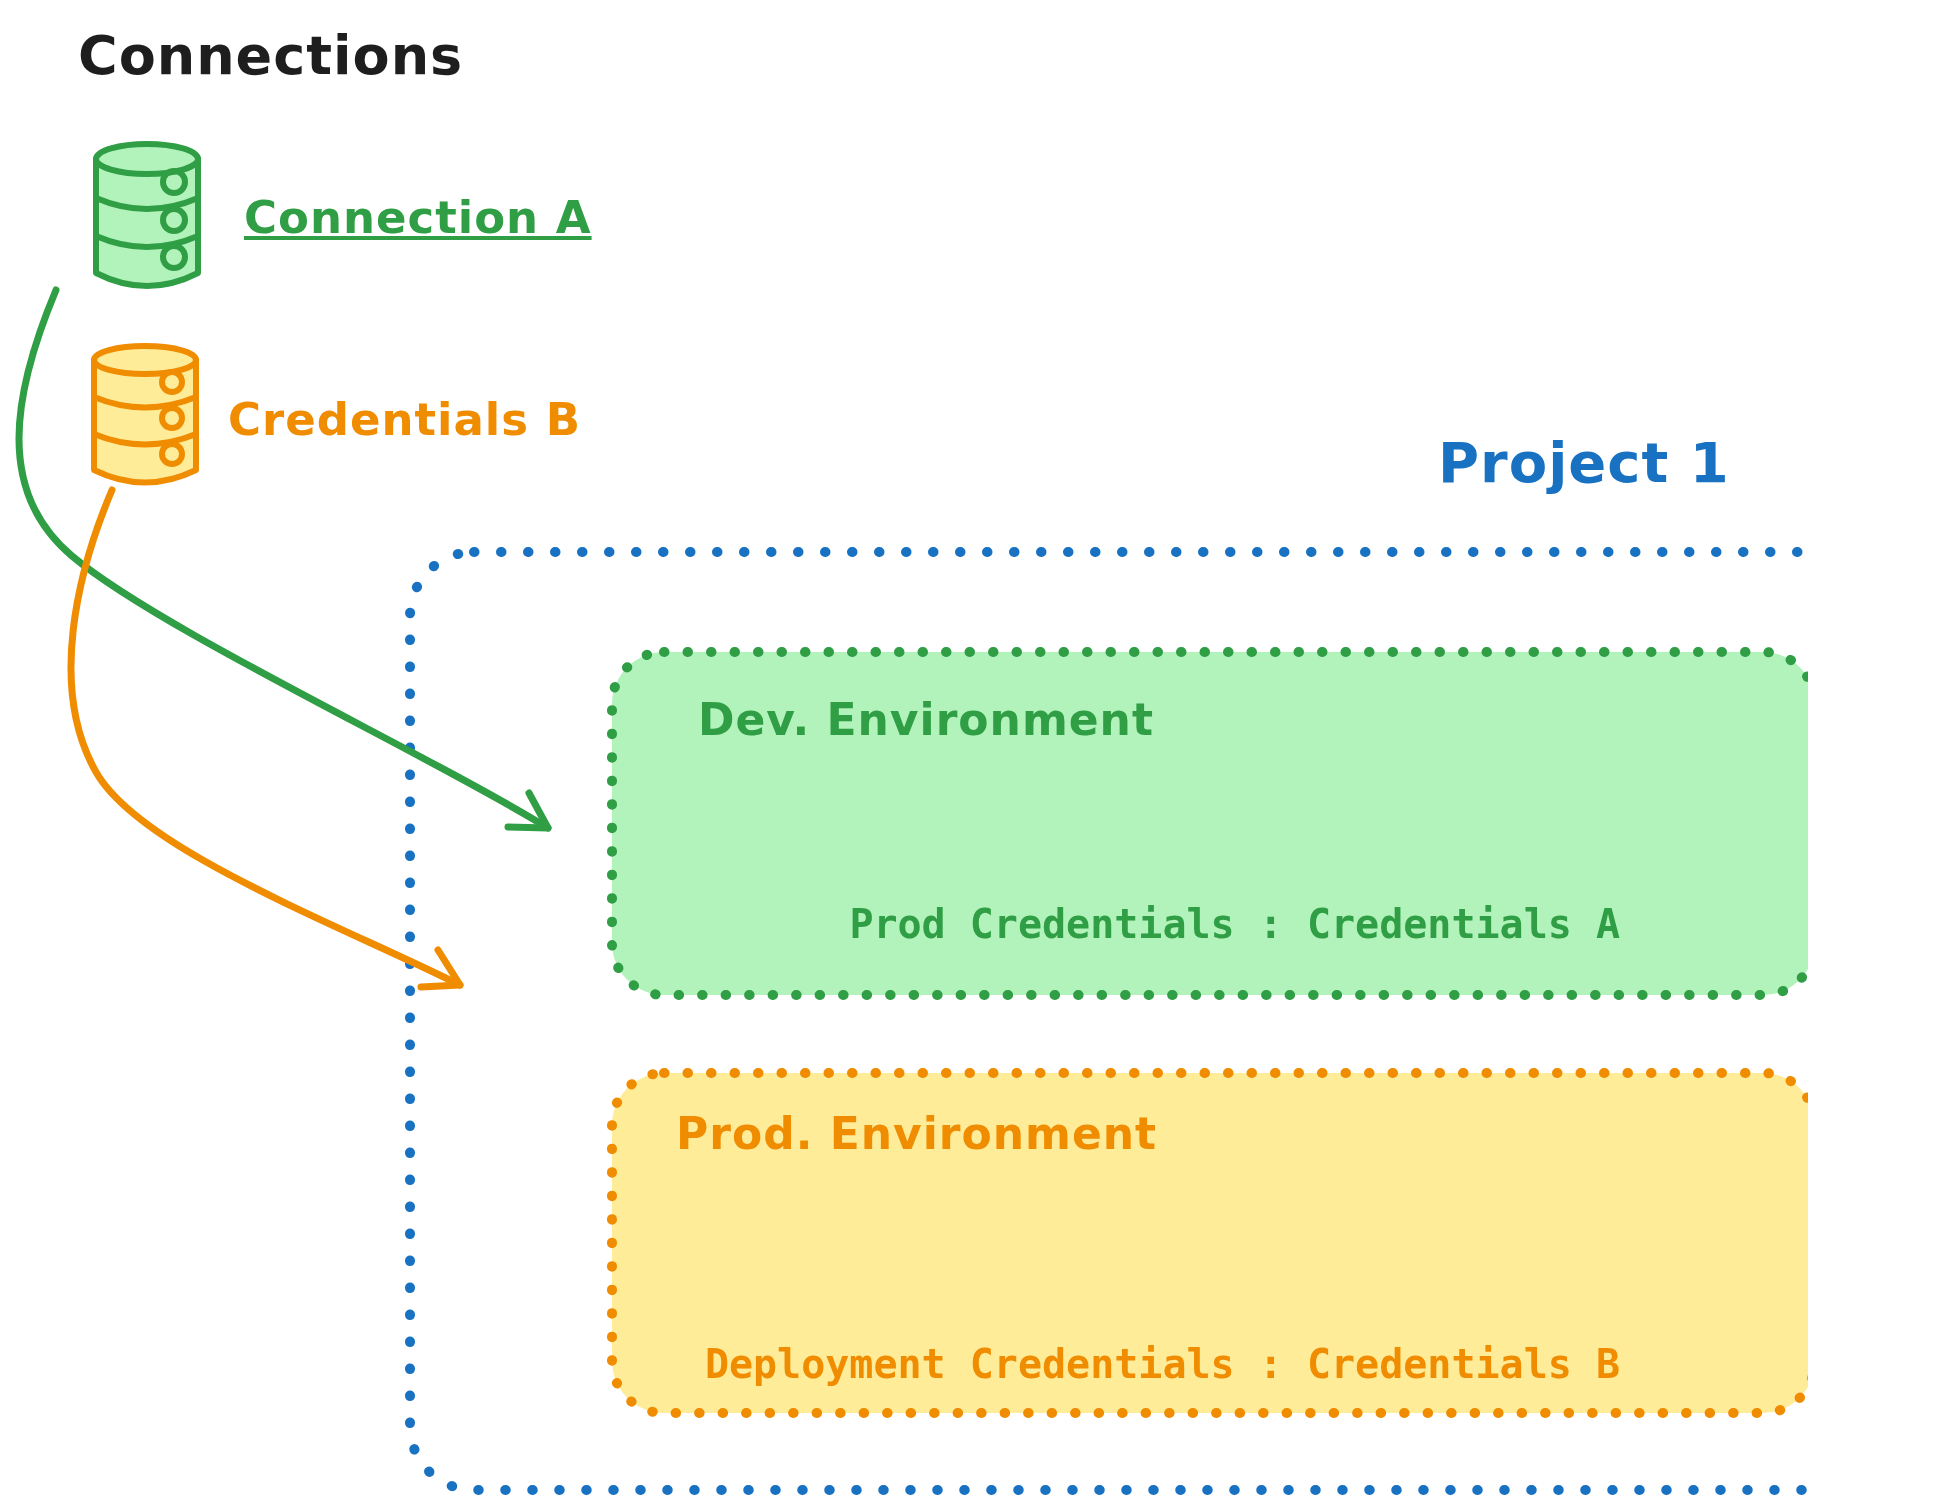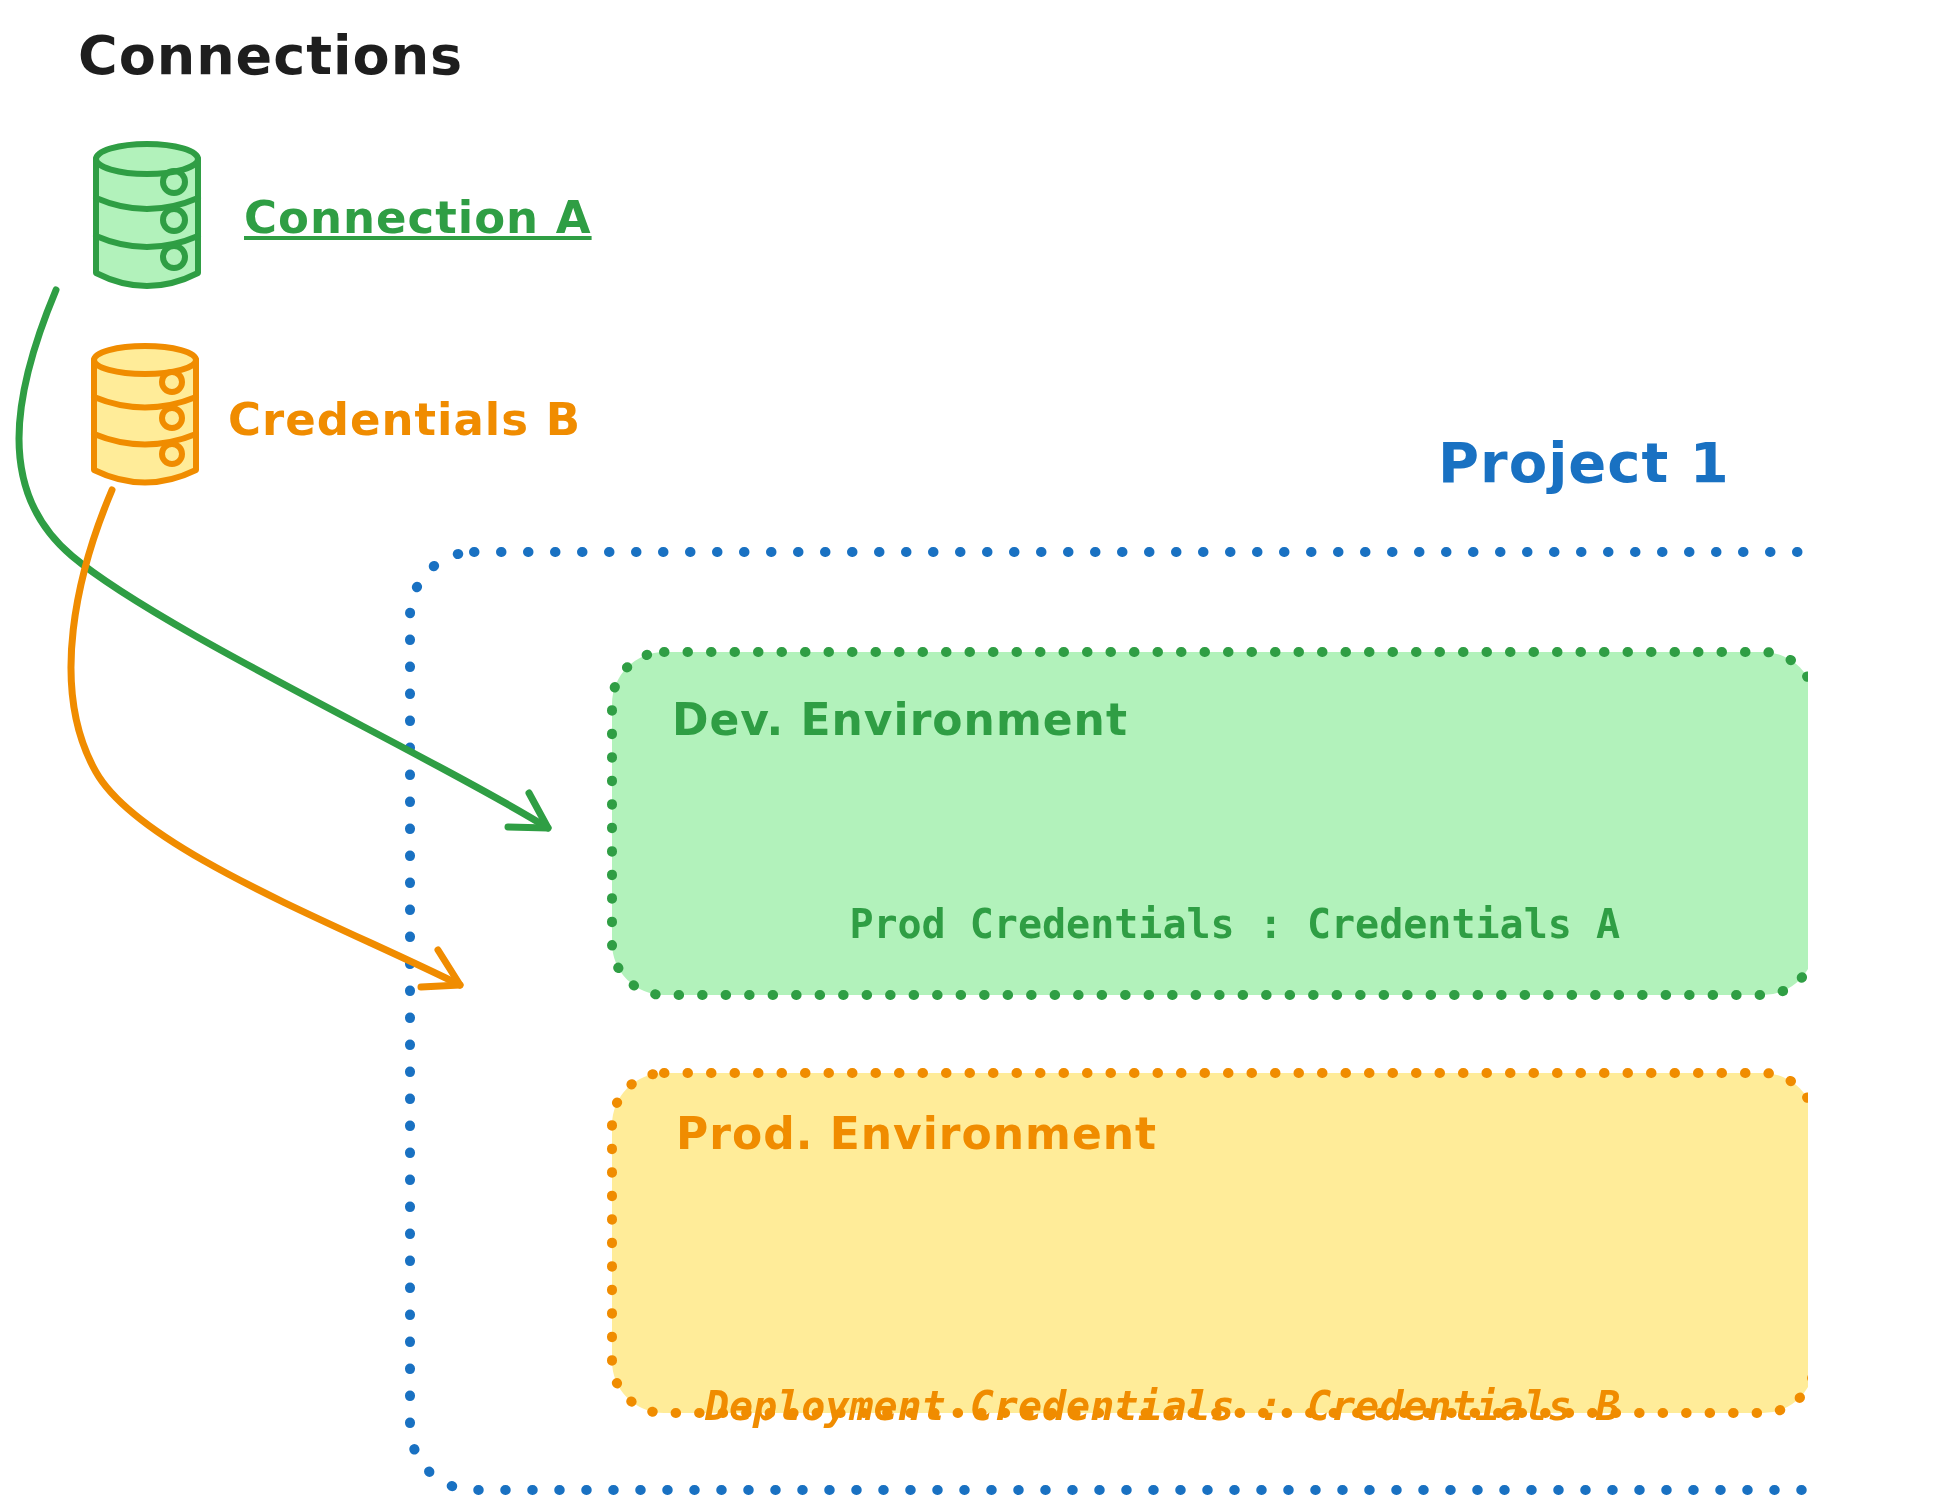--- a/index.html
+++ b/index.html
@@ -30,29 +30,29 @@
   .conn-icon.a{left:86px;top:138px;}
   .conn-icon.b{left:84px;top:340px;}
   .conn-label{position:absolute;font-size:45px;line-height:1.05;}
   .conn-label.a{left:244px;top:194px;color:var(--green);text-decoration:underline;}
   .conn-label.b{left:228px;top:396px;color:var(--orange);}
   .project-title{
     position:absolute;left:1438px;top:432px;
     font-size:56px;line-height:1.1;color:var(--blue);
   }
   .env-label{position:absolute;font-size:44px;line-height:1.1;}
-  .env-label.dev{left:672px;top:696px;color:var(--green);}
+  .env-label.dev{left:698px;top:696px;color:var(--green);}
   .env-label.prod{left:676px;top:1110px;color:var(--orange);}
   .env-cred{
     position:absolute;
     font-family:"DejaVu Sans Mono","Liberation Mono",monospace;
     font-weight:bold;font-size:40px;line-height:1.1;text-align:right;
   }
   .env-cred.dev{right:188px;top:902px;color:var(--green);}
-  .env-cred.prod{right:188px;top:1384px;color:var(--orange);font-style:italic;}
+  .env-cred.prod{right:188px;top:1342px;color:var(--orange);}
 </style>
 </head>
 <body>
 
 <div class="canvas">
 
   <svg class="layer" viewBox="0 0 1948 1506">
 
     <rect x="410" y="552" width="1515" height="938" rx="64" ry="64" fill="none" stroke="var(--blue)" stroke-width="10" stroke-dasharray="0.5 26.5" stroke-linecap="round"></rect>
 

